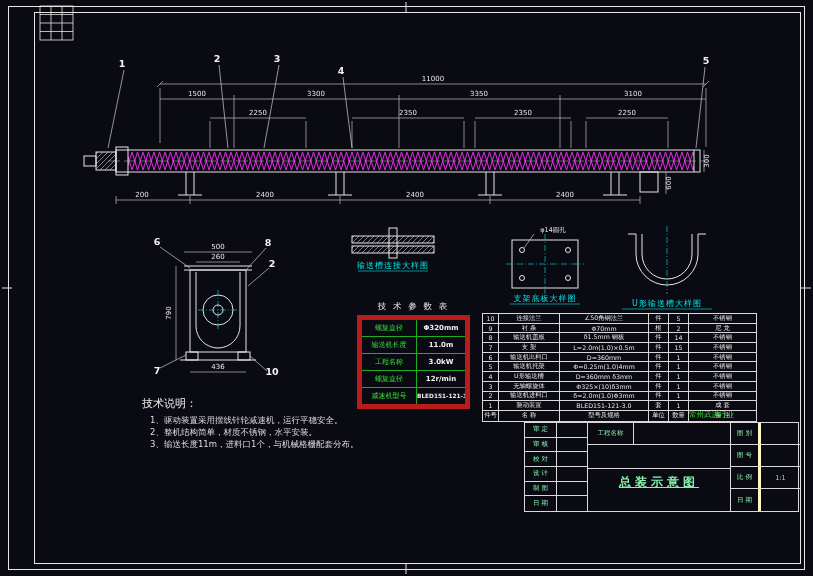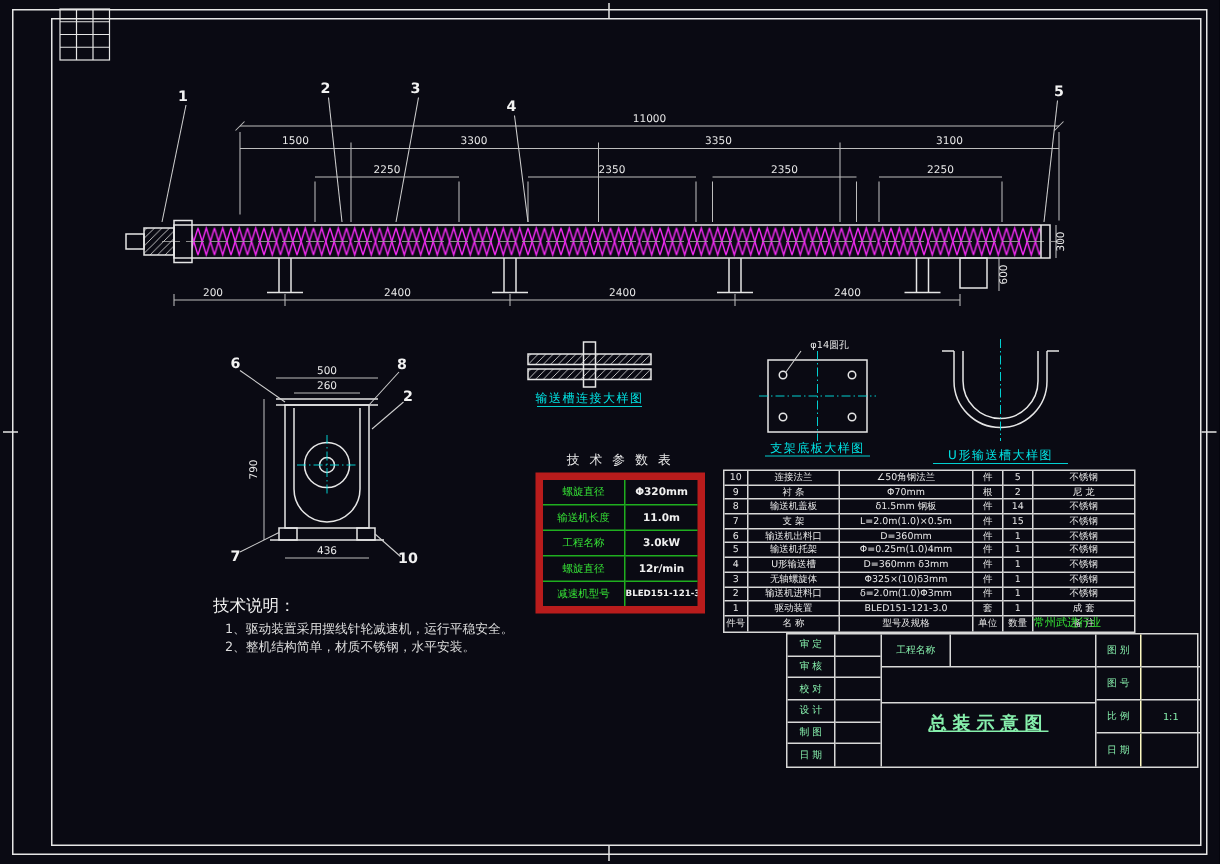--- a/index.html
+++ b/index.html
@@ -43,21 +43,21 @@
   .tb-left>div:nth-child(2n){border-right:none;}
   .tb-left>div:nth-last-child(-n+2){border-bottom:none;}
   .tb-mid{left:63px;width:143px;border-right:1px solid #d8d8d8;}
   .tb-row{border-bottom:1px solid #d8d8d8;display:flex;align-items:flex-end;font-family:Liberation Serif, serif;}
   .tb-proj{height:22px;}
   .tb-proj-label{width:46px;border-right:1px solid #d8d8d8;font-size:6.5px;text-align:center;height:100%;display:flex;align-items:center;justify-content:center;}
   .tb-blank{height:24px;border-bottom:1px solid #d8d8d8;}
   .tb-t1{height:26px;border-bottom:1px solid #d8d8d8;font-size:7.5px;display:flex;align-items:center;justify-content:center;white-space:nowrap;}
   .tb-t2{height:26px;font-size:12px;font-weight:bold;letter-spacing:4px;display:flex;align-items:center;justify-content:center;text-decoration:underline;}
   .tb-right{left:206px;width:69px;display:grid;grid-template-columns:30px 1fr;grid-template-rows:repeat(4,1fr);}
-  .tb-right>div{border-right:1px solid #fef9c3;border-bottom:1px solid #d8d8d8;font-size:6.5px;display:flex;align-items:center;justify-content:center;}
+  .tb-right>div{border-right:3px solid #fef9c3;border-bottom:1px solid #d8d8d8;font-size:6.5px;display:flex;align-items:center;justify-content:center;}
   .tb-right>div:nth-child(2n){border-right:none;}
   .tb-right>div:nth-last-child(-n+2){border-bottom:none;}
 
   .company{position:absolute;left:689px;top:410px;width:68px;color:#35e035;font-size:7.5px;white-space:nowrap;}
 </style>
 </head>
 <body>
 
 <div class="page">
 
@@ -268,20 +268,21 @@
       <div class="tp-v">12r/min</div>
       <div class="tp-l">减速机型号</div>
       <div class="tp-v small">BLED151-121-3.0</div>
     </div>
   </div>
 
   <div class="notes">
     <div class="notes-title">技术说明：</div>
     <div class="note-line">1、驱动装置采用摆线针轮减速机，运行平稳安全。</div>
     <div class="note-line">2、整机结构简单，材质不锈钢，水平安装。</div>
+    <div class="note-line">3、输送长度11m，进料口1个，与机械格栅配套分布。</div>
   </div>
 
   <div class="bom">
     <div>10</div>
       <div>连接法兰</div>
       <div>∠50角钢法兰</div>
       <div>件</div>
       <div>5</div>
       <div>不锈钢</div>
     <div>9</div>

